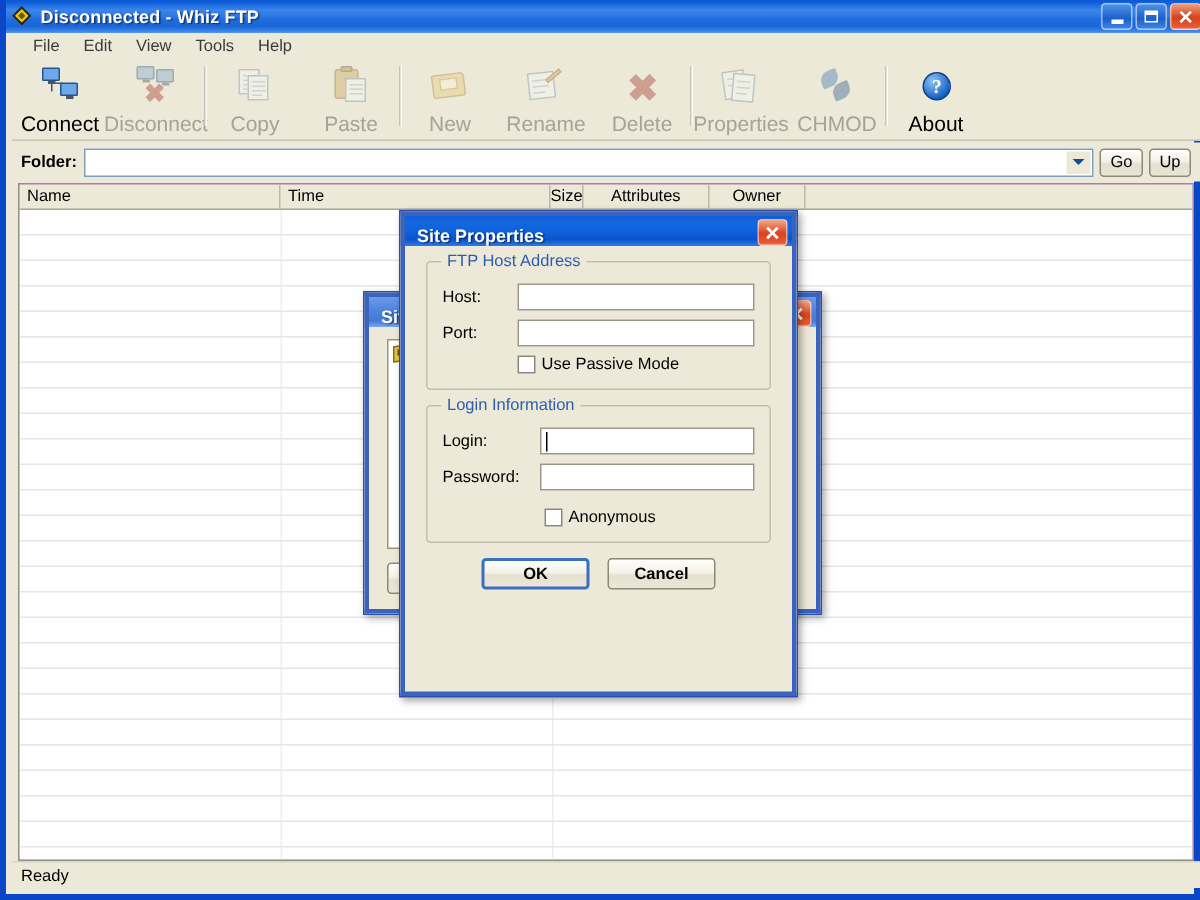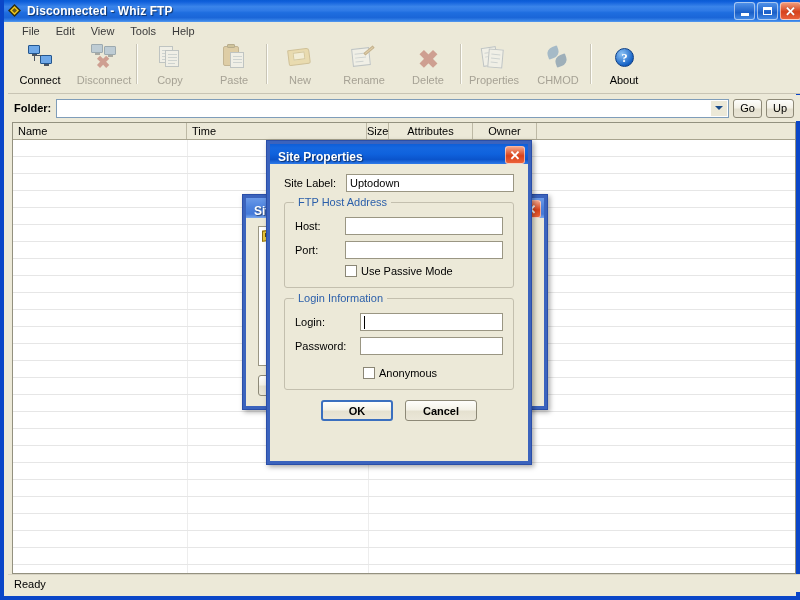--- a/index.html
+++ b/index.html
@@ -102,21 +102,21 @@
     display: flex; align-items: flex-start; box-sizing: border-box;
   }
   .tb-btn {
     width: 64px; height: 50px;
     display: flex; flex-direction: column; align-items: center;
     justify-content: flex-start; padding-top: 4px;
     box-sizing: border-box;
   }
   .tb-btn .ico { width: 30px; height: 28px; position: relative; }
   .tb-btn .lbl {
-    font-size: 11px; margin-top: 2px; white-space: nowrap;
+    font-size: 14px; margin-top: 2px; white-space: nowrap;
     color: #000;
   }
   .tb-btn.disabled .lbl { color: #a6a295; }
   .tb-btn.disabled .ico { opacity: 0.42; filter: grayscale(0.35); }
   .tb-sep {
     width: 1px; height: 40px; margin-top: 4px;
     background: #c9c5b6; border-right: 1px solid #fdfdf8;
   }
 
   
@@ -585,26 +585,20 @@
   <div class="dlg" style="left:266px;top:140px;width:266px;height:325px;">
     <div class="dlg-title">
       <div class="t">Site Properties</div>
       <div class="dlg-close">
         <span>✕</span>
       </div>
     </div>
     <div class="dlg-inner" style="top:23px;">
       <div class="dlg-body">
 
-        <div class="field-row" style="margin-bottom:10px;">
-          <div class="field-label" style="width:62px;">Site Label:</div>
-          <div class="txtbox" style="flex:1 1 auto;">
-            <input type="text" value="Uptodown" style="">
-          </div>
-        </div>
 
         <div class="groupbox">
           <div class="gb-title">FTP Host Address</div>
 
           <div class="field-row">
             <div class="field-label" style="width:50px;">Host:</div>
             <div class="txtbox" style="flex:1 1 auto;">
               <input type="text" value="" style="">
             </div>
           </div>

